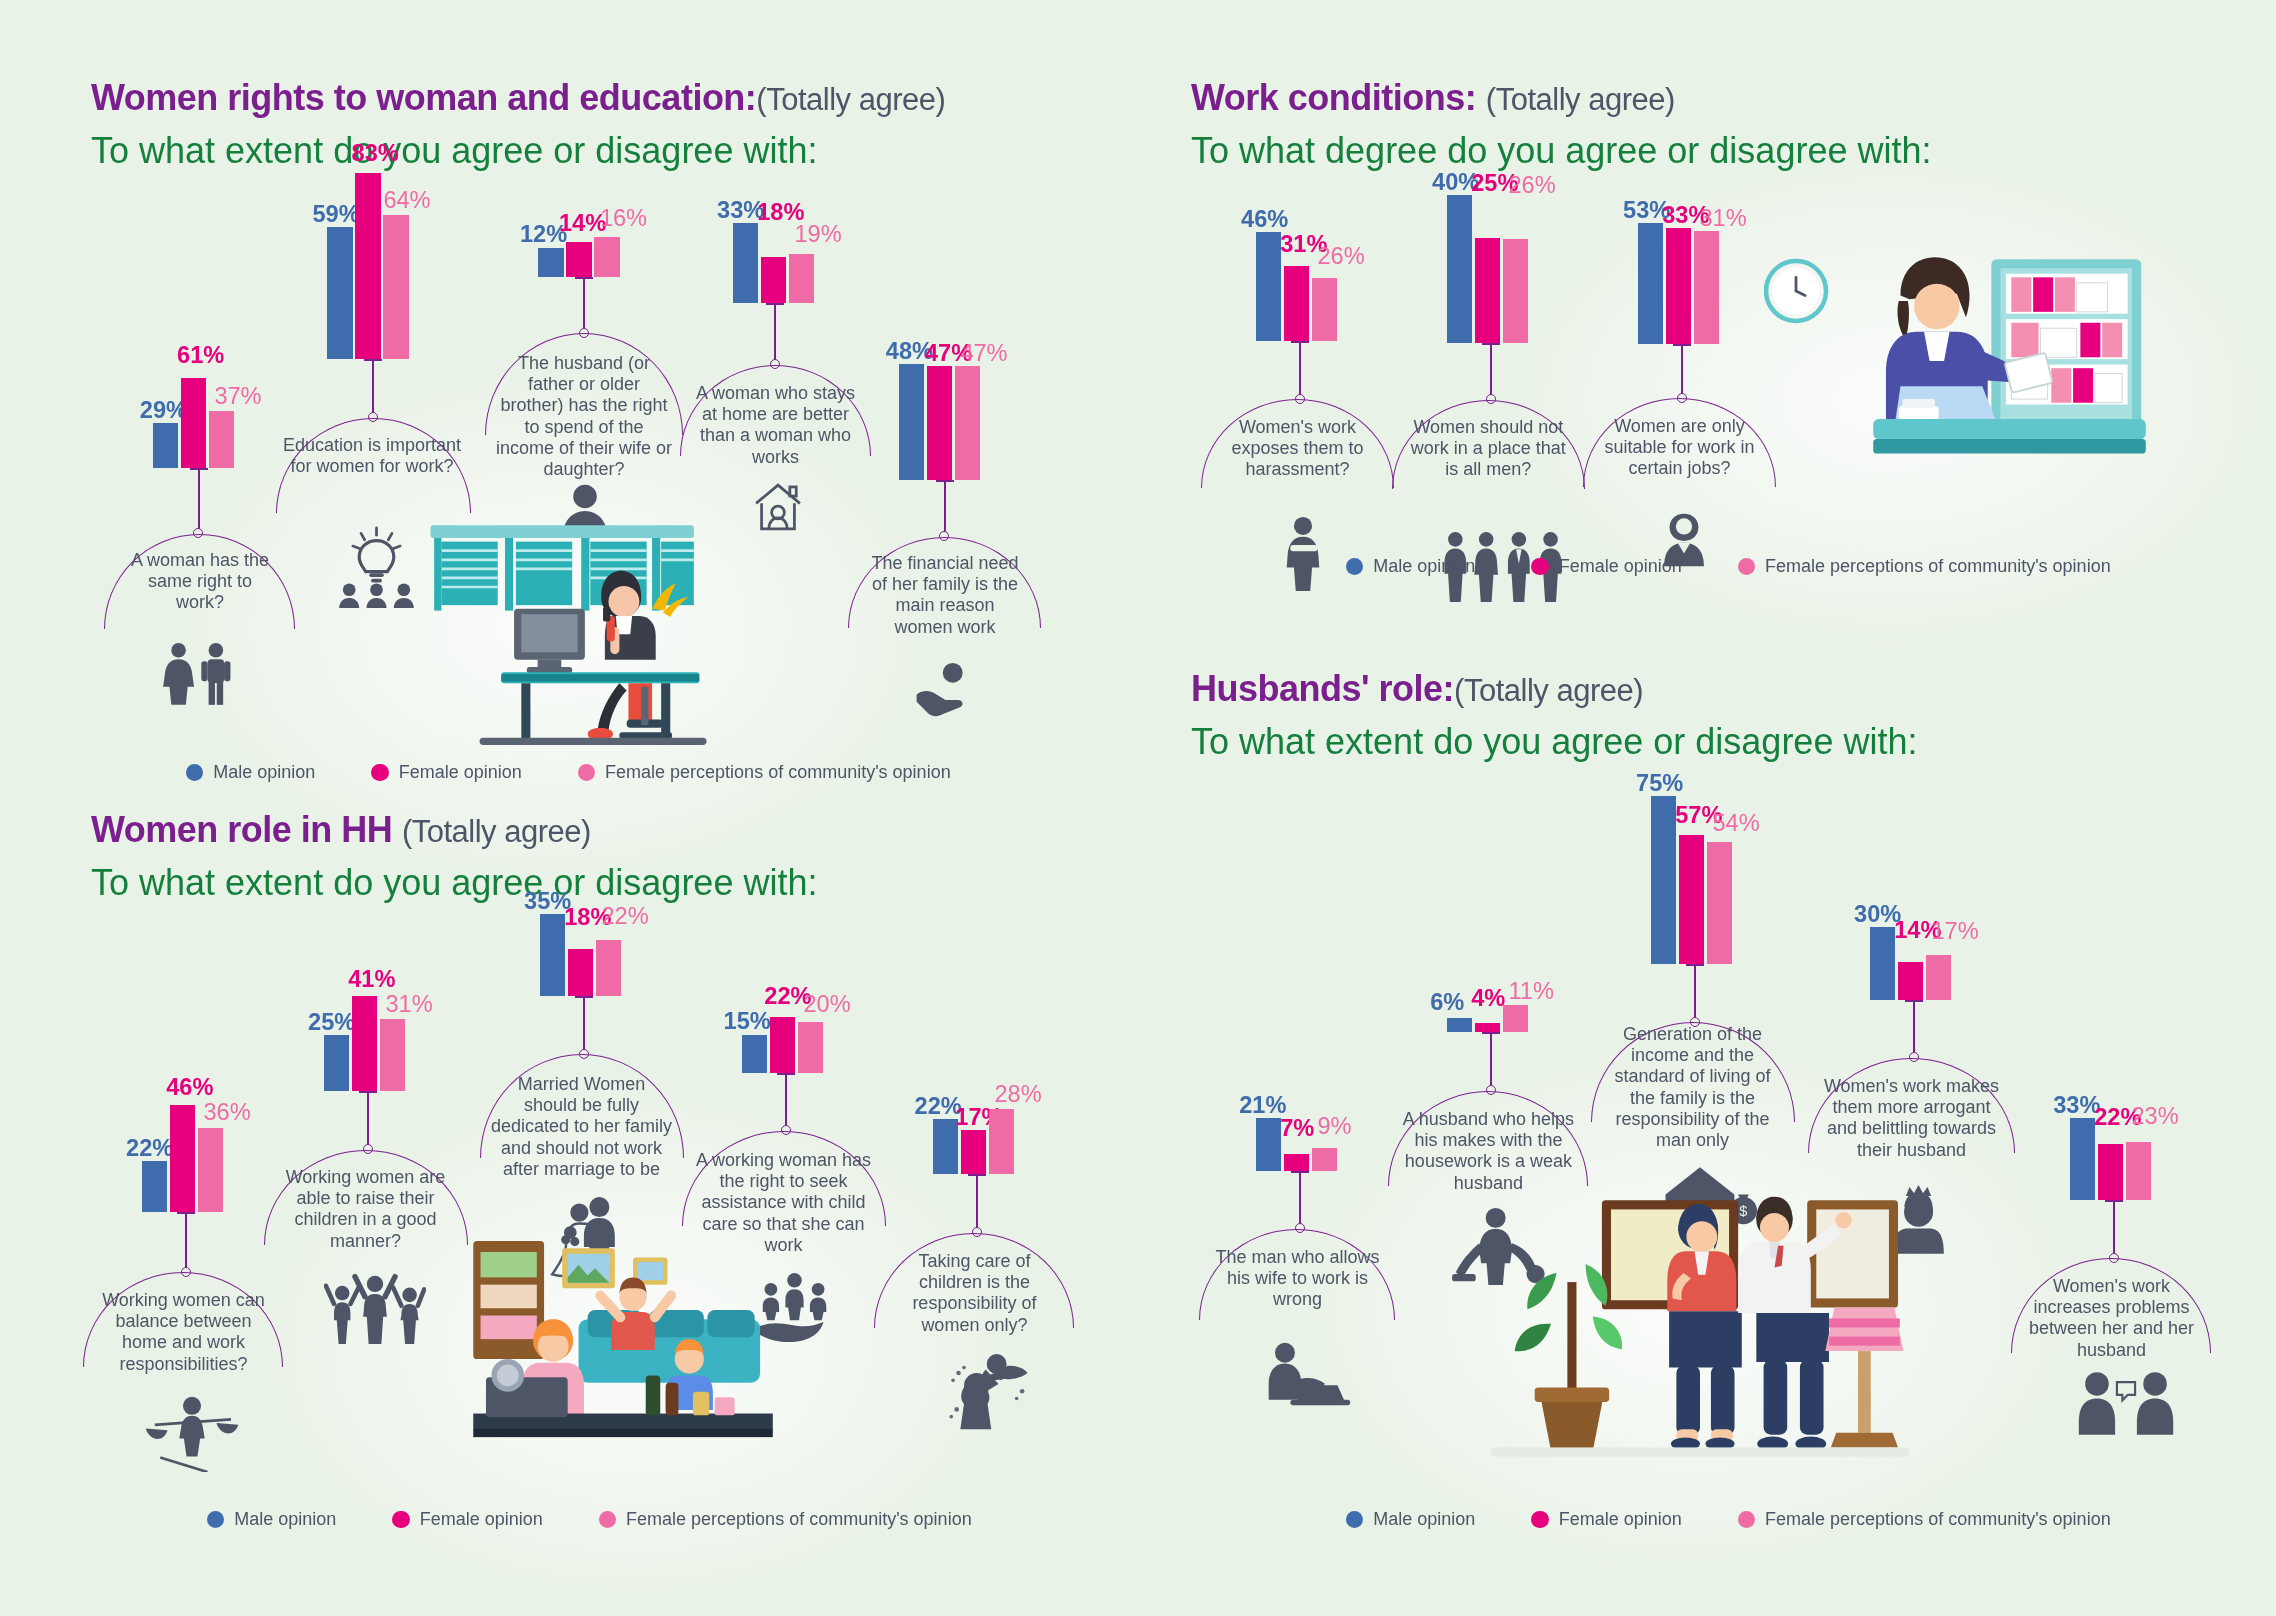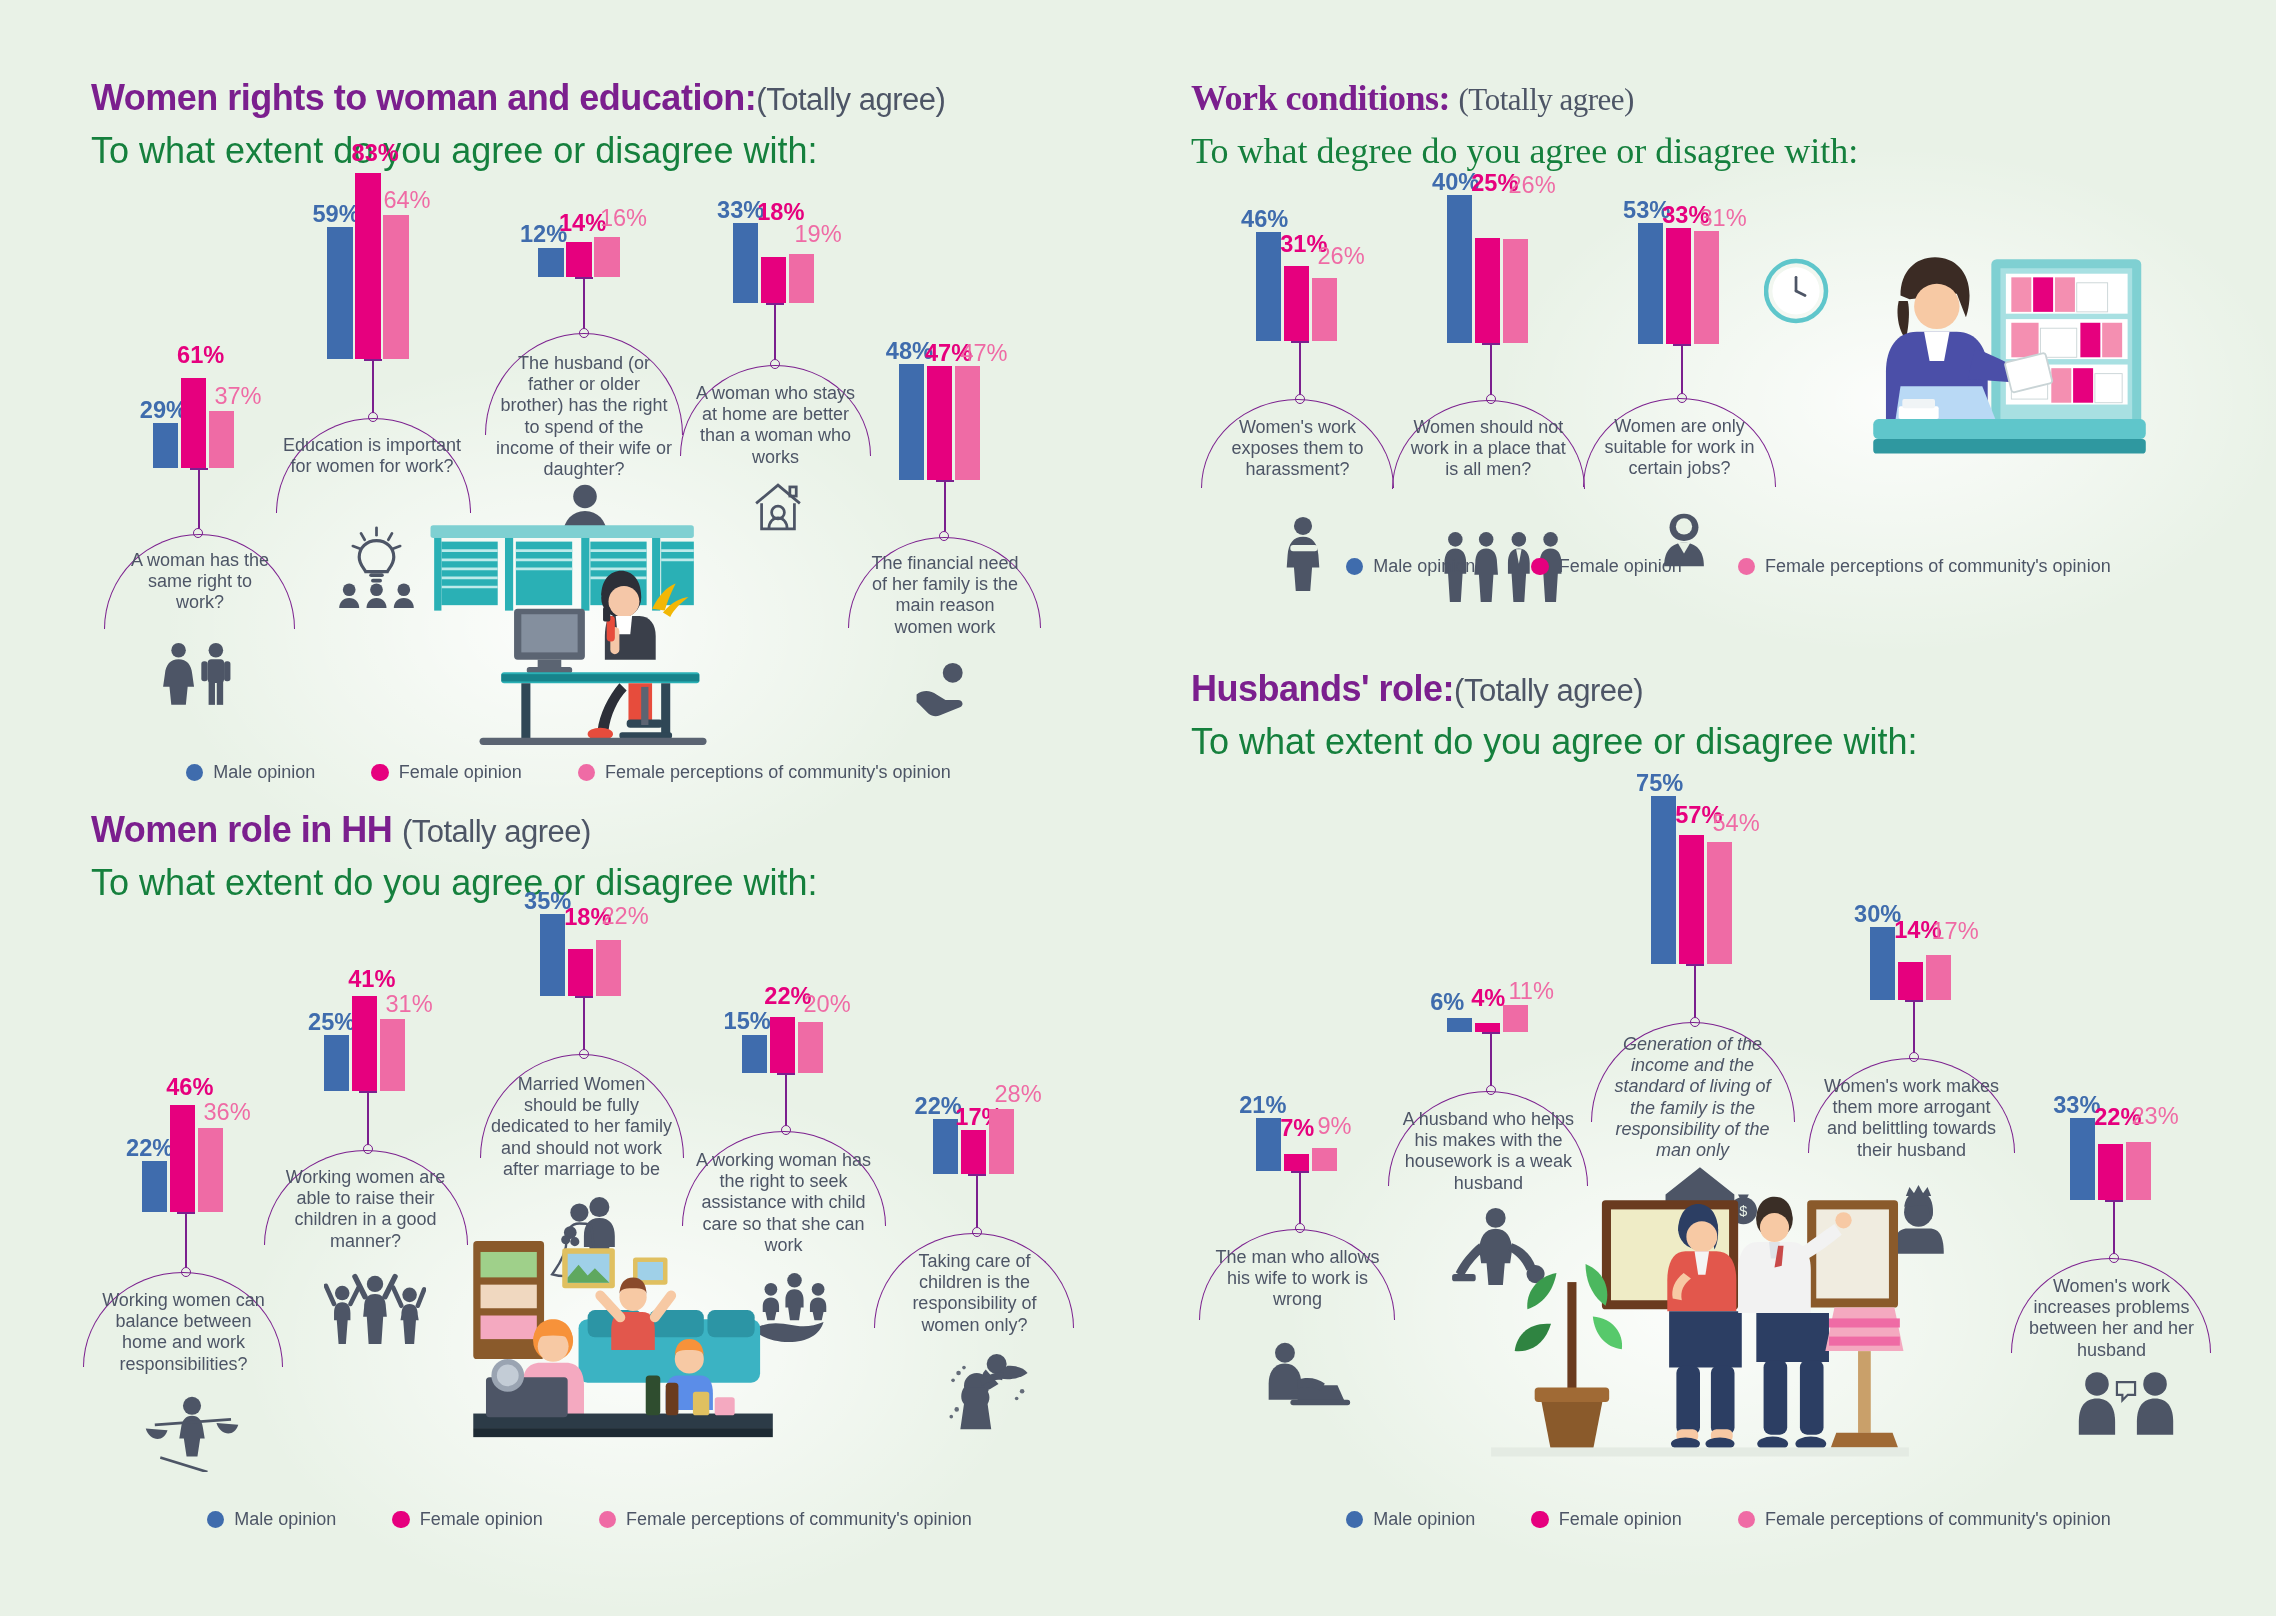--- a/index.html
+++ b/index.html
@@ -315,21 +315,21 @@
   <div class="legend-item">
     <span class="legend-dot" style="background:#e6007e;"></span>
     <span class="legend-label">Female opinion</span>
   </div>
   <div class="legend-item">
     <span class="legend-dot" style="background:#ef6ba5;"></span>
     <span class="legend-label">Female perceptions of community's opinion</span>
   </div>
 </div>
 
-<div class="panel" style="left:1191px; top:77px; width:1000px;font-family:Liberation Serif, serif;">
+<div class="panel" style="left:1191px; top:77px; width:1000px;">
   <h1 class="title">
     <span>Work conditions:</span>
     <span class="suffix">(Totally agree)</span>
   </h1>
   <div class="subtitle">To what degree do you agree or disagree with:</div>
 </div>
 
 <div class="node" style="left:1232px; top:232px;">
   <div class="bars" style="height:109px; margin-left:23.6px;">
     <div class="bar-wrap">
@@ -817,21 +817,21 @@
       <div class="bar female" style="height:129px;"></div>
     </div>
     <div class="bar-wrap">
       <span class="vlabel perc" style="left:5.5px; bottom:105%;">54%</span>
       <div class="bar perc" style="height:122px;"></div>
     </div>
   </div>
   <div class="stem" style="left:67px; top:168px; height:56px;"></div>
   <div class="dot" style="left:63px; top:221px;"></div>
   <div class="arc" style="left:-36px; top:226px; width:204px; height:100px;"></div>
-  <div class="qlabel" style="left:-27px; top:238px; width:185px;font-style:italic;">Generation of the income and the standard of living of the family is the responsibility of the man only</div>
+  <div class="qlabel" style="left:-27px; top:228px; width:185px;">Generation of the income and the standard of living of the family is the responsibility of the man only</div>
   <div class="icon" style="left:33px; top:364px;">
     <svg width="98" height="67" viewBox="0 0 108 74" fill="#4d5566">
       <path d="M6 38L44 8l38 30v34H58V50H32v22H6z"></path>
       <circle cx="92" cy="56" r="15"></circle>
       <path d="M86 38h12l-3 6h-6z"></path>
       <text x="92" y="62" font-size="16" text-anchor="middle" fill="#e9f2e7" font-family="Liberation Sans, sans-serif">$</text>
     </svg>
   </div>
 </div>
 

